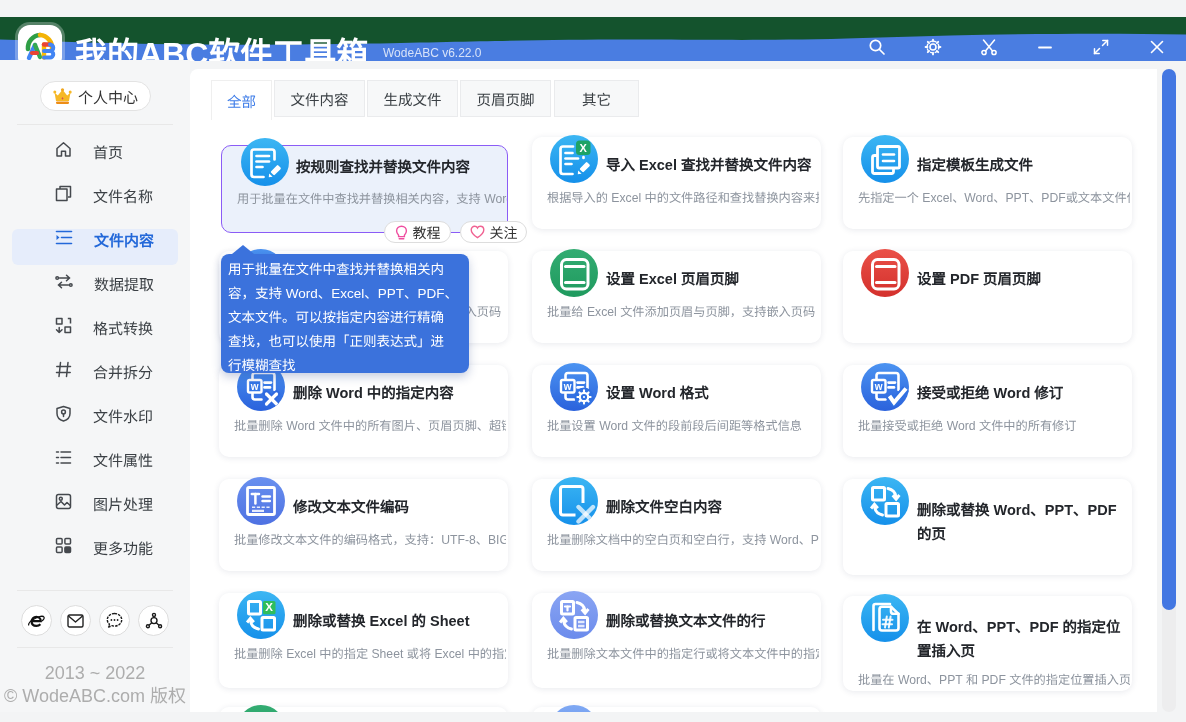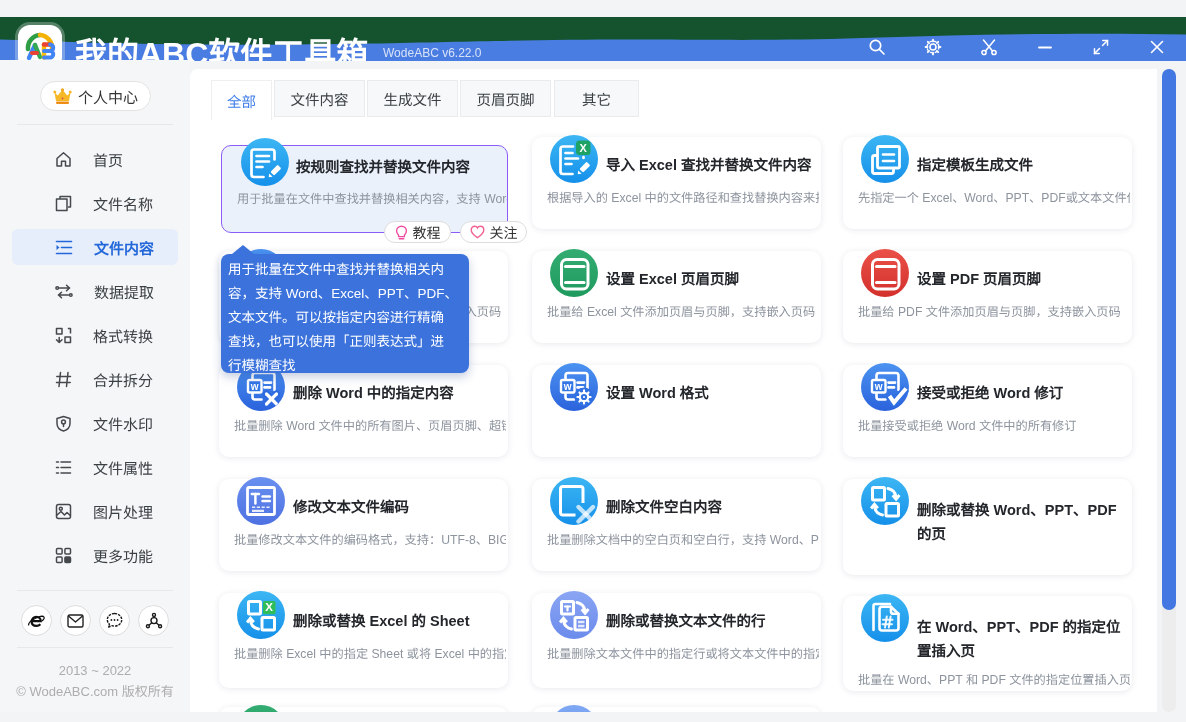--- a/index.html
+++ b/index.html
@@ -10,25 +10,25 @@
 #header{position:absolute;left:0;top:17px;width:1186px;height:44px;background:#14532d;overflow:hidden}
 #header svg.wave{position:absolute;left:0;top:0}
 #logo{position:absolute;left:18px;top:8px;width:44px;height:44px;background:#fff;border-radius:12px;box-shadow:0 0 0 3px rgba(255,255,255,.28)}
 #title{position:absolute;left:75px;top:11px;color:#fff;font-size:32px;font-weight:bold;letter-spacing:0}
 #ver{position:absolute;left:383px;top:28.5px;color:rgba(255,255,255,.78);font-size:12px}
 .hicon{position:absolute;top:21px;width:18px;height:18px}
 
 #sidebar{position:absolute;left:0;top:60px;width:190px;height:652px;background:#f5f6f7}
 #vip{position:absolute;left:40px;top:21px;width:111px;height:30px;background:#fff;border:1px solid #e3e3e3;border-radius:15px;font-size:15px;color:#333;display:flex;align-items:center;justify-content:center;gap:6px}
 .sdiv{position:absolute;left:17px;width:156px;height:1px;background:#e8e8e8}
-.mitem{position:absolute;left:12px;width:166px;height:36px;display:flex;align-items:center;font-size:15px;color:#3b4045;border-radius:6px}
+.mitem{position:absolute;left:12px;width:166px;height:36px;display:flex;font-size:15px;color:#3b4045;border-radius:6px}
 .mitem svg{margin-left:43px;margin-right:21px}
 .mitem.sel{background:#e6edfb;color:#2368d9;font-weight:bold}
 .cbtn{position:absolute;width:31px;height:31px;border-radius:50%;background:#fff;border:1px solid #ddd;display:flex;align-items:center;justify-content:center}
-#copy1,#copy2{position:absolute;width:190px;text-align:center;color:#adadad;font-size:13px}
+#copy1,#copy2{position:absolute;width:190px;text-align:center;color:#adadad;font-size:18px}
 
 #panel{position:absolute;left:190px;top:69px;width:967px;height:643px;background:#fff;border-radius:8px 0 0 0}
 
 .tab{position:absolute;top:80px;height:37px;background:#f7f8f9;border:1px solid #eaebed;font-size:14.5px;color:#3b4045;display:flex;align-items:center;justify-content:center}
 .tab.sel{background:#fff;border:1px solid #efefef;border-bottom:none;color:#3d7ce8;height:40px}
 
 .card{position:absolute;width:289px;background:#fff;border-radius:10px;box-shadow:0 1px 6px rgba(30,40,80,.10);height:92px}
 .card .ic{position:absolute;left:18px;top:-2px;width:48px;height:48px;border-radius:50%;overflow:hidden}
 .card .tt{position:absolute;left:74px;top:16px;font-size:14.5px;font-weight:bold;color:#23262b;line-height:25px;width:212px}
 .card .dd{position:absolute;left:15px;top:51px;font-size:12.2px;color:#8d949e;white-space:nowrap;overflow:hidden;width:272px}
@@ -304,21 +304,20 @@
     </div>
     <div class="card" style="left:843px;top:251px">
       <div class="ic ic-rd"><svg width="48" height="48" viewBox="0 0 48 48">
             <g fill="none" stroke="#fff" stroke-width="3" stroke-linecap="round">
               <rect x="11.5" y="10.5" width="26.5" height="29.5" rx="5"></rect>
               <path d="M15.5 17.5 L34 17.5"></path>
               <path d="M15.5 33.5 L34 33.5"></path>
             </g>
           </svg></div>
       <div class="tt">设置 PDF 页眉页脚</div>
-      <div class="dd">批量给 PDF 文件添加页眉与页脚，支持嵌入页码</div>
     </div>
 
     <div class="card" style="left:219px;top:365px">
       <div class="ic ic-wb"><svg width="48" height="48" viewBox="0 0 48 48">
             <g fill="none" stroke="#fff" stroke-width="2.6" stroke-linejoin="round" stroke-linecap="round">
               <path d="M15.5 16 L15.5 12.5 C15.5 11.1 16.6 10 18 10 L35 10 C36.4 10 37.5 11.1 37.5 12.5 L37.5 27"></path>
               <path d="M15.5 30.5 L15.5 34 C15.5 35.4 16.6 36.5 18 36.5 L24.5 36.5"></path>
               <path d="M27.5 19.6 L34 19.6"></path>
               <path d="M27.5 24.4 L33 24.4"></path>
             </g>
@@ -354,20 +353,21 @@
               <path d="M34 39 L34 40.6"></path>
               <path d="M27.4 34 L29 34"></path>
               <path d="M39 34 L40.6 34"></path>
               <path d="M29.4 29.4 L30.5 30.5"></path>
               <path d="M37.5 37.5 L38.6 38.6"></path>
               <path d="M29.4 38.6 L30.5 37.5"></path>
               <path d="M37.5 30.5 L38.6 29.4"></path>
             </g>
           </svg></div>
       <div class="tt">设置 Word 格式</div>
+      <div class="dd">批量设置 Word 文件的段前段后间距等格式信息</div>
     </div>
     <div class="card" style="left:843px;top:365px">
       <div class="ic ic-wb"><svg width="48" height="48" viewBox="0 0 48 48">
             <g fill="none" stroke="#fff" stroke-width="2.6" stroke-linejoin="round" stroke-linecap="round">
               <path d="M15.5 16 L15.5 12.5 C15.5 11.1 16.6 10 18 10 L35 10 C36.4 10 37.5 11.1 37.5 12.5 L37.5 27"></path>
               <path d="M15.5 30.5 L15.5 34 C15.5 35.4 16.6 36.5 18 36.5 L24.5 36.5"></path>
               <path d="M27.5 19.6 L34 19.6"></path>
               <path d="M27.5 24.4 L33 24.4"></path>
             </g>
             <rect x="11" y="17" width="13.5" height="12.5" rx="1.5" fill="#3376e6" stroke="#fff" stroke-width="2.4"></rect>

